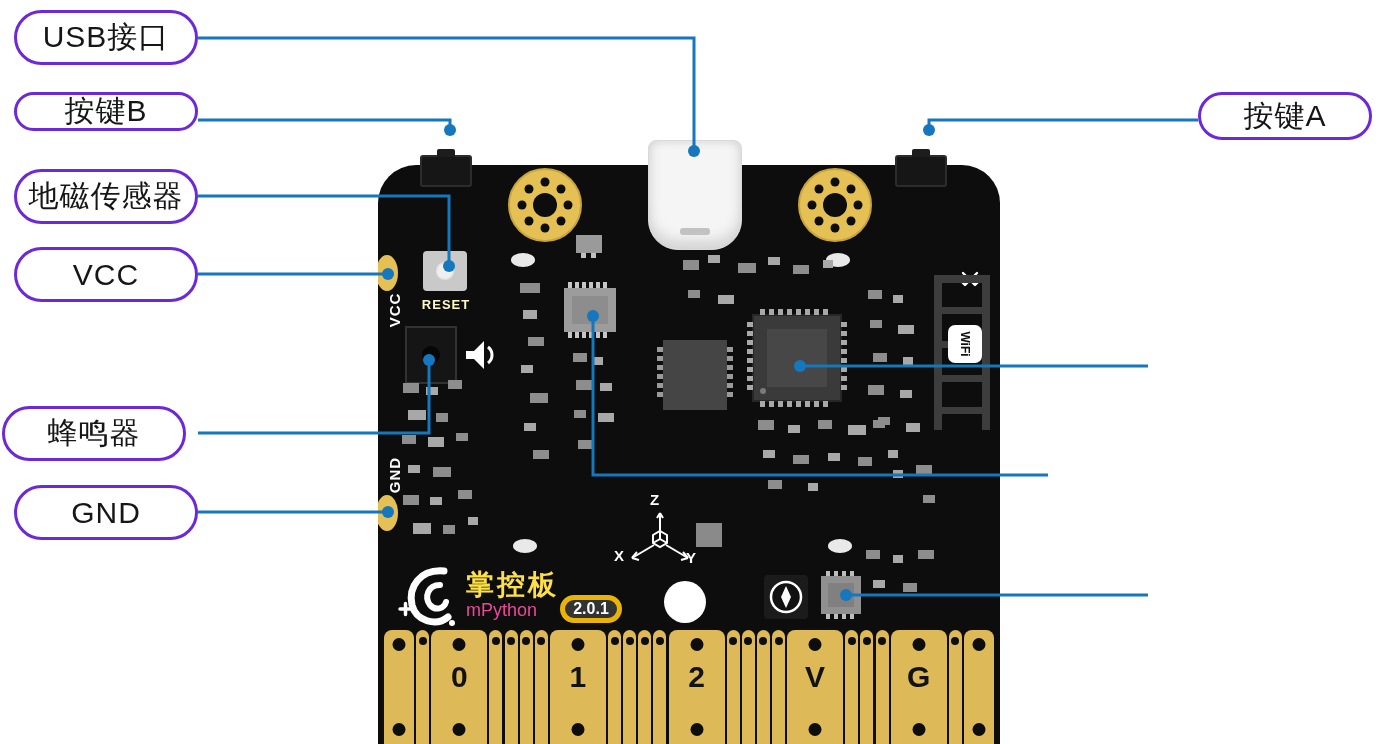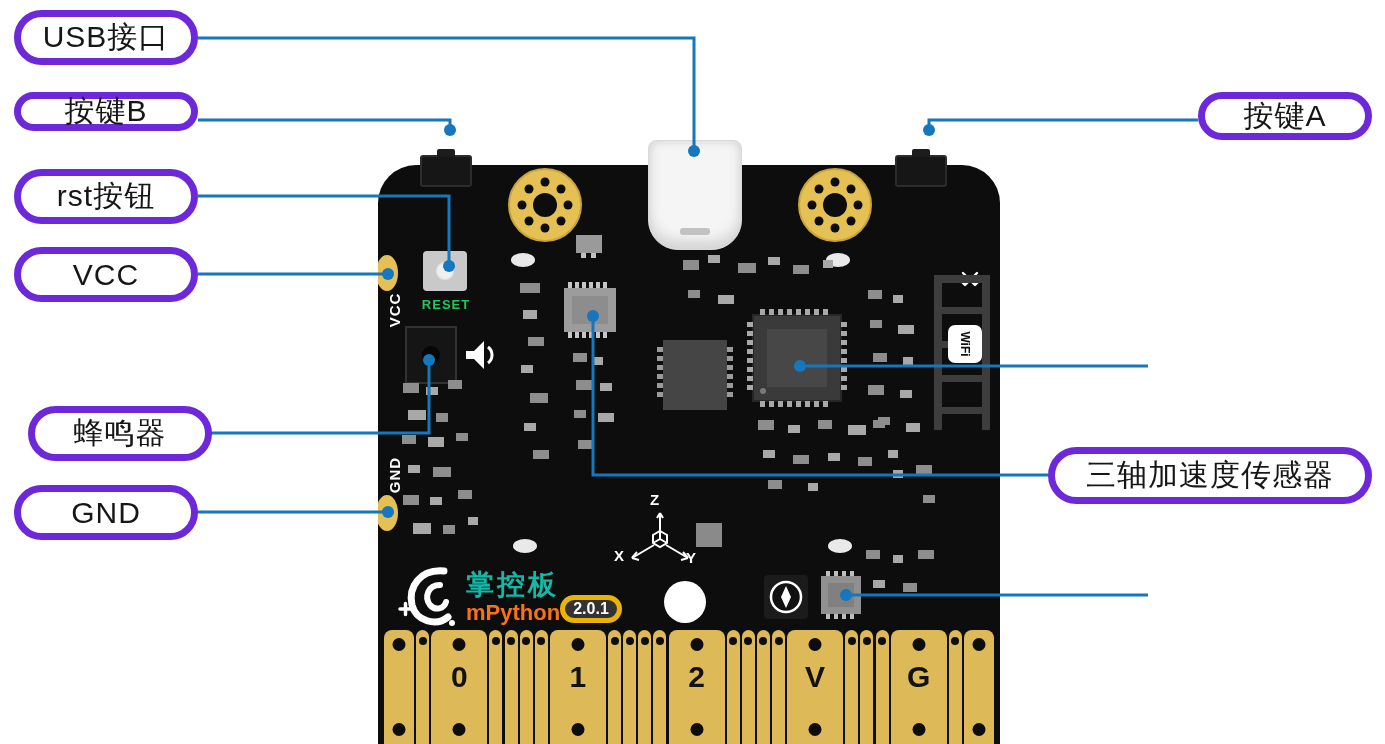--- a/index.html
+++ b/index.html
@@ -1,27 +1,27 @@
 <!DOCTYPE html>
 <html><head>
 <meta charset="utf-8">
 <style>
   html,body{margin:0;padding:0;background:#ffffff;}
   body{width:1385px;height:744px;overflow:hidden;font-family:"Liberation Sans",sans-serif;}
   .stage{position:relative;width:1385px;height:744px;background:#ffffff;}
 
   
   .co{position:absolute;z-index:10;display:flex;align-items:center;justify-content:center;
-      background:#ffffff;border:7px solid #6d28d9;border-radius:999px;
+      background:#ffffff;border:3px solid #6d28d9;border-radius:999px;
       color:#161616;font-size:30px;letter-spacing:1px;box-sizing:border-box;}
   .co-usb{left:14px;top:10px;width:184px;height:55px;}
   .co-button-b{left:14px;top:92px;width:184px;height:39px;}
   .co-rst{left:14px;top:169px;width:184px;height:55px;}
   .co-vcc{left:14px;top:247px;width:184px;height:55px;}
-  .co-buzzer{left:28px;top:406px;width:184px;height:55px;}
+  .co-buzzer{left:2px;top:406px;width:184px;height:55px;}
   .co-gnd{left:14px;top:485px;width:184px;height:55px;}
   .co-button-a{left:1198px;top:92px;width:174px;height:48px;}
   .co-esp32{left:1148px;top:338px;width:224px;height:56px;}
   .co-accel{left:1048px;top:447px;width:324px;height:57px;}
   .co-mag{left:1148px;top:567px;width:224px;height:57px;}
 
   
   .lines{position:absolute;left:0;top:0;width:1385px;height:744px;z-index:5;pointer-events:none;}
 
   
@@ -40,31 +40,31 @@
   .tact{position:absolute;top:-10px;width:52px;height:32px;background:#161616;border:2px solid #2c2c2c;
         border-radius:3px;box-sizing:border-box;z-index:2;}
   .tact::before{content:"";position:absolute;left:50%;transform:translateX(-50%);top:-8px;width:18px;height:8px;
         background:#1d1d1d;border-radius:2px 2px 0 0;}
   .tact-b{left:42px;} .tact-a{left:517px;}
 
   
   .reset-btn{position:absolute;left:45px;top:86px;width:44px;height:40px;background:#c9c9c9;border-radius:4px;z-index:2;}
   .reset-btn::after{content:"";position:absolute;left:50%;top:50%;transform:translate(-50%,-50%);
         width:20px;height:20px;border-radius:50%;background:#efefef;box-shadow:inset 0 0 3px rgba(0,0,0,.35);}
-  .reset-label{position:absolute;left:28px;top:132px;width:80px;text-align:center;color:#22c55e;
+  .reset-label{position:absolute;left:28px;top:132px;width:80px;text-align:center;color:#fef9c3;
         font-weight:bold;font-size:13px;letter-spacing:1px;z-index:2;}
 
   
   .side-label{position:absolute;width:60px;height:16px;text-align:center;color:#fff;font-weight:bold;
         font-size:15px;letter-spacing:1px;transform:rotate(-90deg);z-index:2;}
   .side-vcc{left:-14px;top:137px;} .side-gnd{left:-14px;top:302px;}
 
   
-  .brand-cn{position:absolute;left:88px;top:401px;color:#14b8a6;font-weight:bold;font-size:28px;letter-spacing:3px;z-index:2;}
-  .brand-en{position:absolute;left:88px;top:435px;color:#f97316;font-weight:bold;font-size:22px;z-index:2;}
+  .brand-cn{position:absolute;left:88px;top:401px;color:#fde047;font-weight:bold;font-size:28px;letter-spacing:3px;z-index:2;}
+  .brand-en{position:absolute;left:88px;top:435px;color:#ec4899;font-weight:normal;font-size:18px;z-index:2;}
   .version{position:absolute;left:182px;top:430px;width:62px;height:28px;background:#333;border:5px solid #eab308;
         border-radius:15px;color:#fff;font-weight:bold;font-size:16px;display:flex;align-items:center;
         justify-content:center;box-sizing:border-box;z-index:2;}
 
   
   .wifi-badge{position:absolute;left:570px;top:160px;width:34px;height:38px;background:#fff;border-radius:7px;
         display:flex;align-items:center;justify-content:center;z-index:2;}
   .wifi-badge span{transform:rotate(90deg);font-size:12px;font-weight:bold;color:#111;}
 
   
@@ -490,20 +490,19 @@
       <circle cx="388" cy="512" r="6"></circle>
       <circle cx="929" cy="130" r="6"></circle>
       <circle cx="800" cy="366" r="6"></circle>
       <circle cx="593" cy="316" r="6"></circle>
       <circle cx="846" cy="595" r="6"></circle>
     </g>
   </svg>
 
   <div class="co co-usb">USB接口</div>
   <div class="co co-button-b">按键B</div>
-  <div class="co co-rst">rst按钮</div>
+  <div class="co co-rst">地磁传感器</div>
   <div class="co co-vcc">VCC</div>
   <div class="co co-buzzer">蜂鸣器</div>
   <div class="co co-gnd">GND</div>
   <div class="co co-button-a">按键A</div>
-  <div class="co co-accel">三轴加速度传感器</div>
 
 </div>
 
 </body></html>

